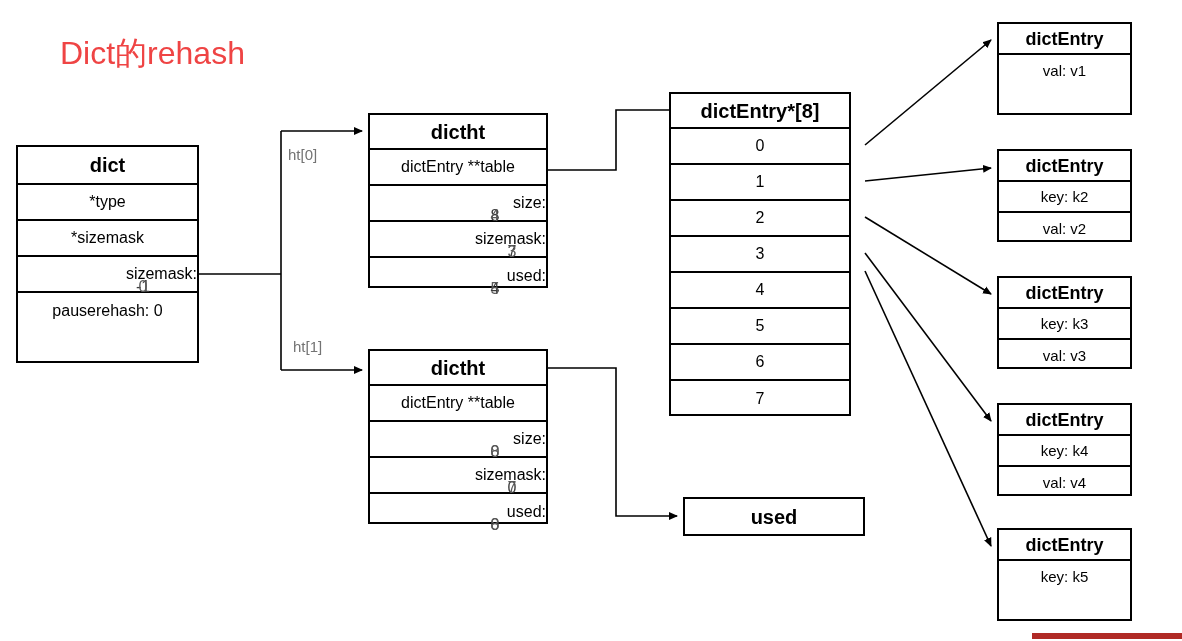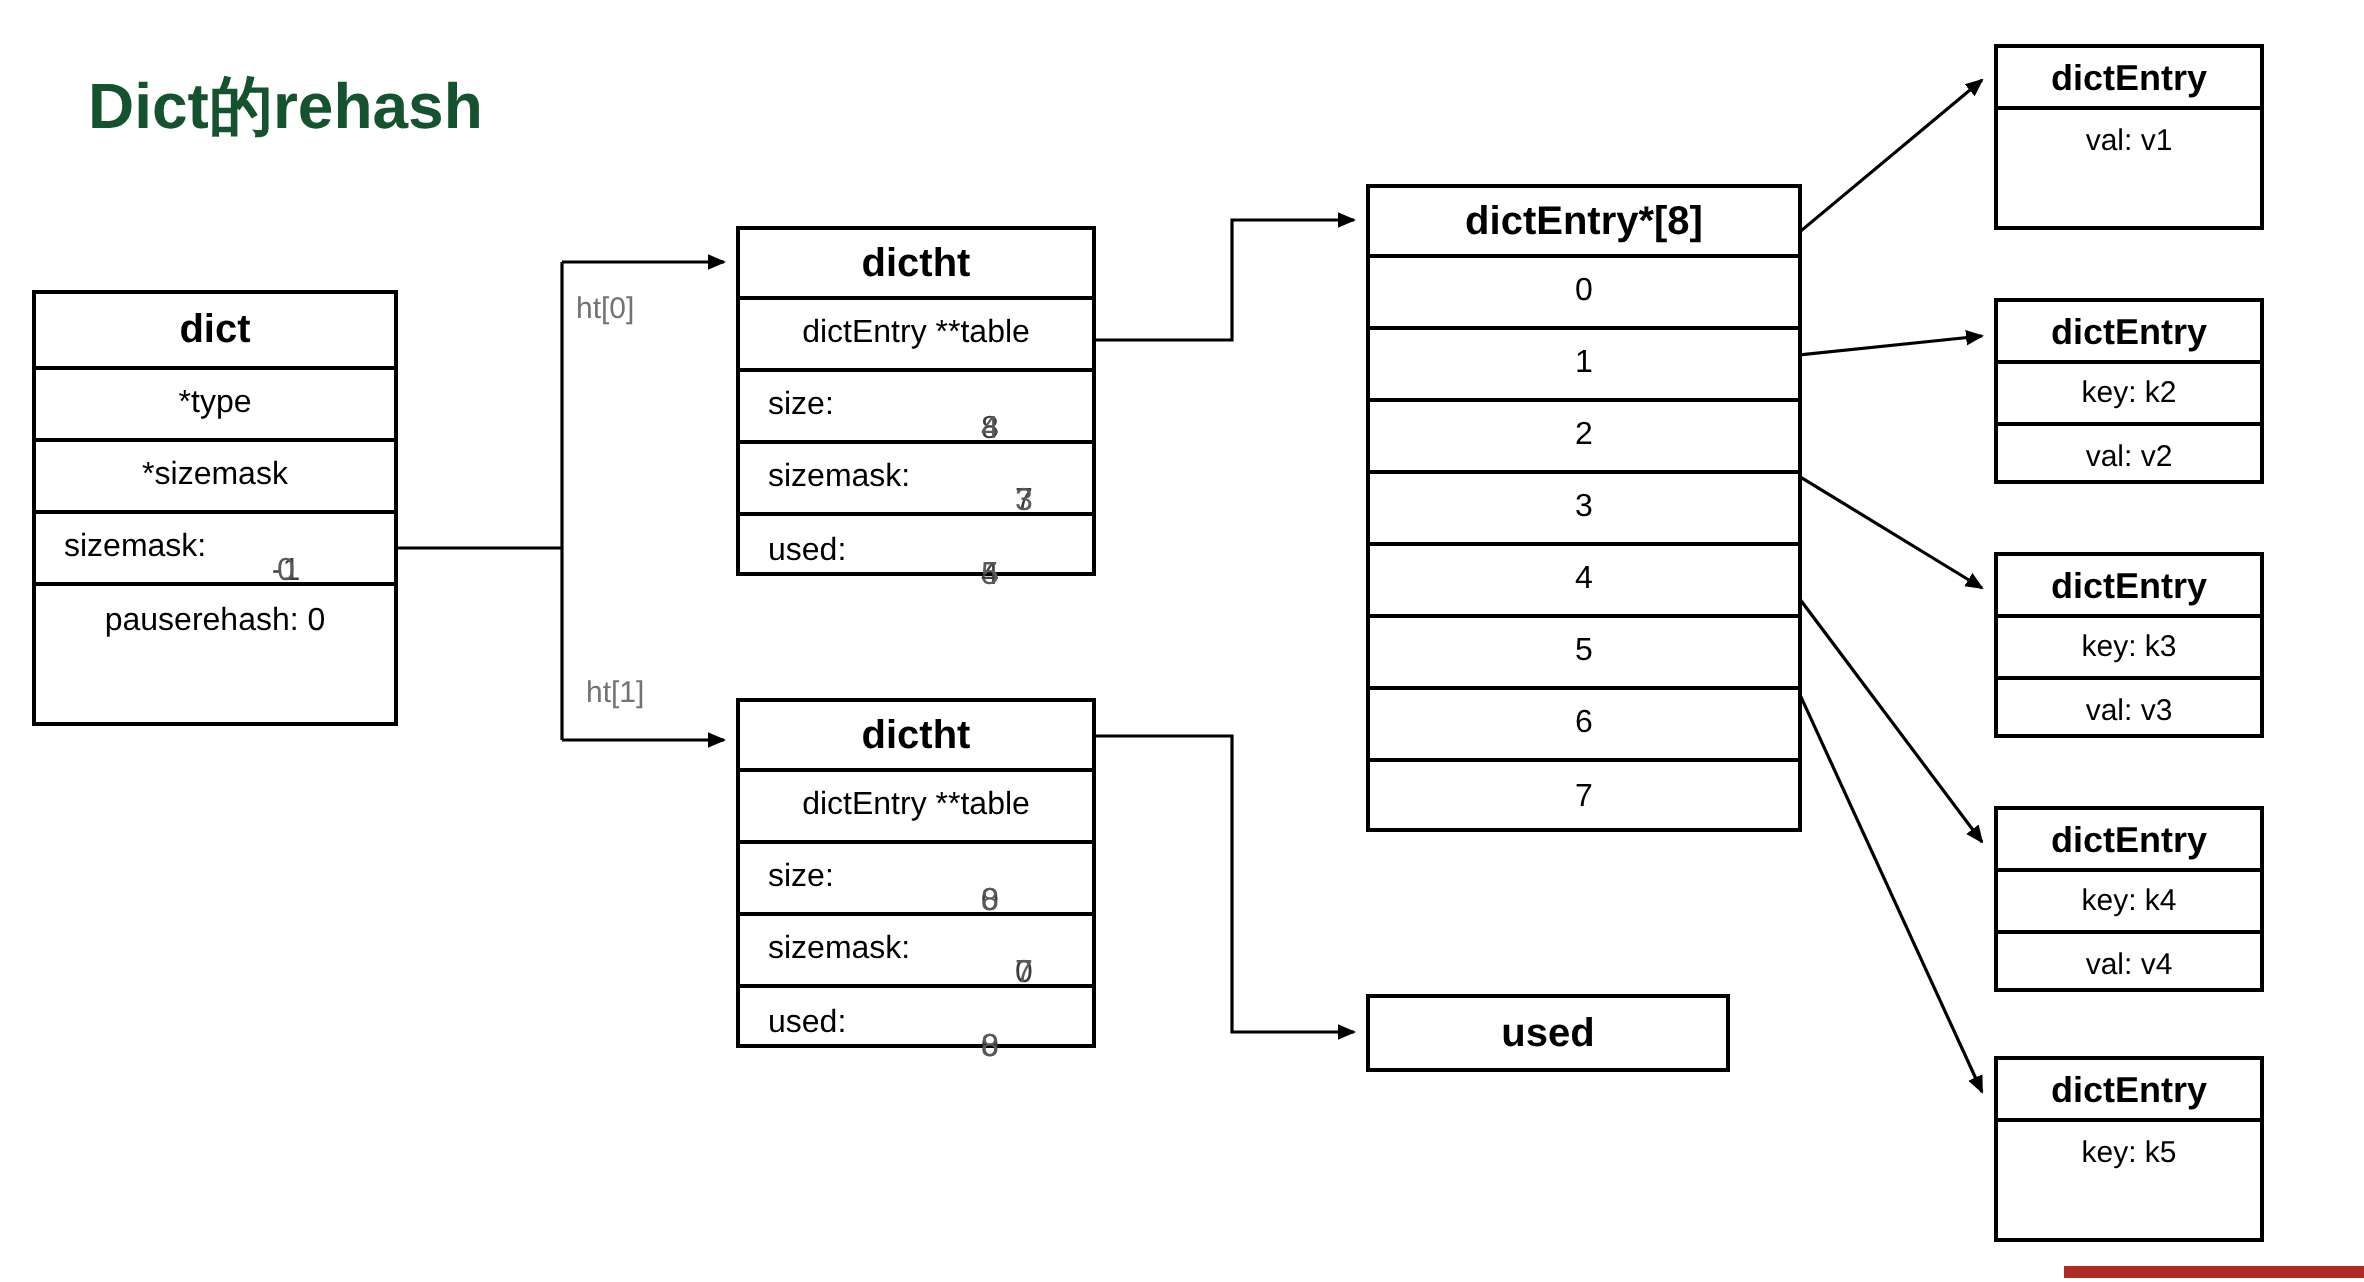--- a/index.html
+++ b/index.html
@@ -48,21 +48,21 @@
     font-size: 16px;
     line-height: 1;
     white-space: nowrap;
   }
   .row:last-child { border-bottom: none; }
   .row.header {
     font-weight: bold;
     font-size: 20px;
   }
   .row.kv {
-    justify-content: flex-start;
+    justify-content: flex-end;
     padding-left: 14px;
     position: relative;
   }
   .kv .kv-val {
     position: absolute;
     left: 95px;
     top: 50%;
     transform: translateY(-50%);
     width: 60px;
     text-align: center;
@@ -90,21 +90,21 @@
   #dict-box .row.header { height: 38px; }
 
   
   .dictht-box { width: 180px; height: 175px; }
   .dictht-box .row { height: 36px; }
   .dictht-box .row.header { height: 35px; }
   #dictht0 { left: 368px; top: 113px; }
   #dictht1 { left: 368px; top: 349px; }
 
   
-  #arr-box { left: 683px; top: 92px; width: 218px; height: 324px; }
+  #arr-box { left: 669px; top: 92px; width: 182px; height: 324px; }
   #arr-box .row { height: 36px; }
   #arr-box .row.header { height: 35px; }
 
   
   #null-box { left: 683px; top: 497px; width: 182px; height: 39px; }
   #null-box .row { height: 35px; }
 
   
   .entry-box { width: 135px; height: 93px; left: 997px; }
   .entry-box .row { height: 31px; font-size: 15px; }
@@ -122,25 +122,25 @@
     font-size: 15px;
     line-height: 1;
     white-space: nowrap;
   }
   #label-ht0 { left: 288px; top: 147px; }
   #label-ht1 { left: 293px; top: 339px; }
 
   
   #title {
     position: absolute;
-    left: 44px;
+    left: 60px;
     top: 32px;
     font-size: 32px;
-    font-weight: bold;
-    color: #14532d;
+    font-weight: normal;
+    color: #ef4444;
     letter-spacing: 0px;
     white-space: nowrap;
   }
   #title .cjk { position: relative; }
 
   
   #accent-bar {
     position: absolute;
     left: 1032px;
     top: 633px;

